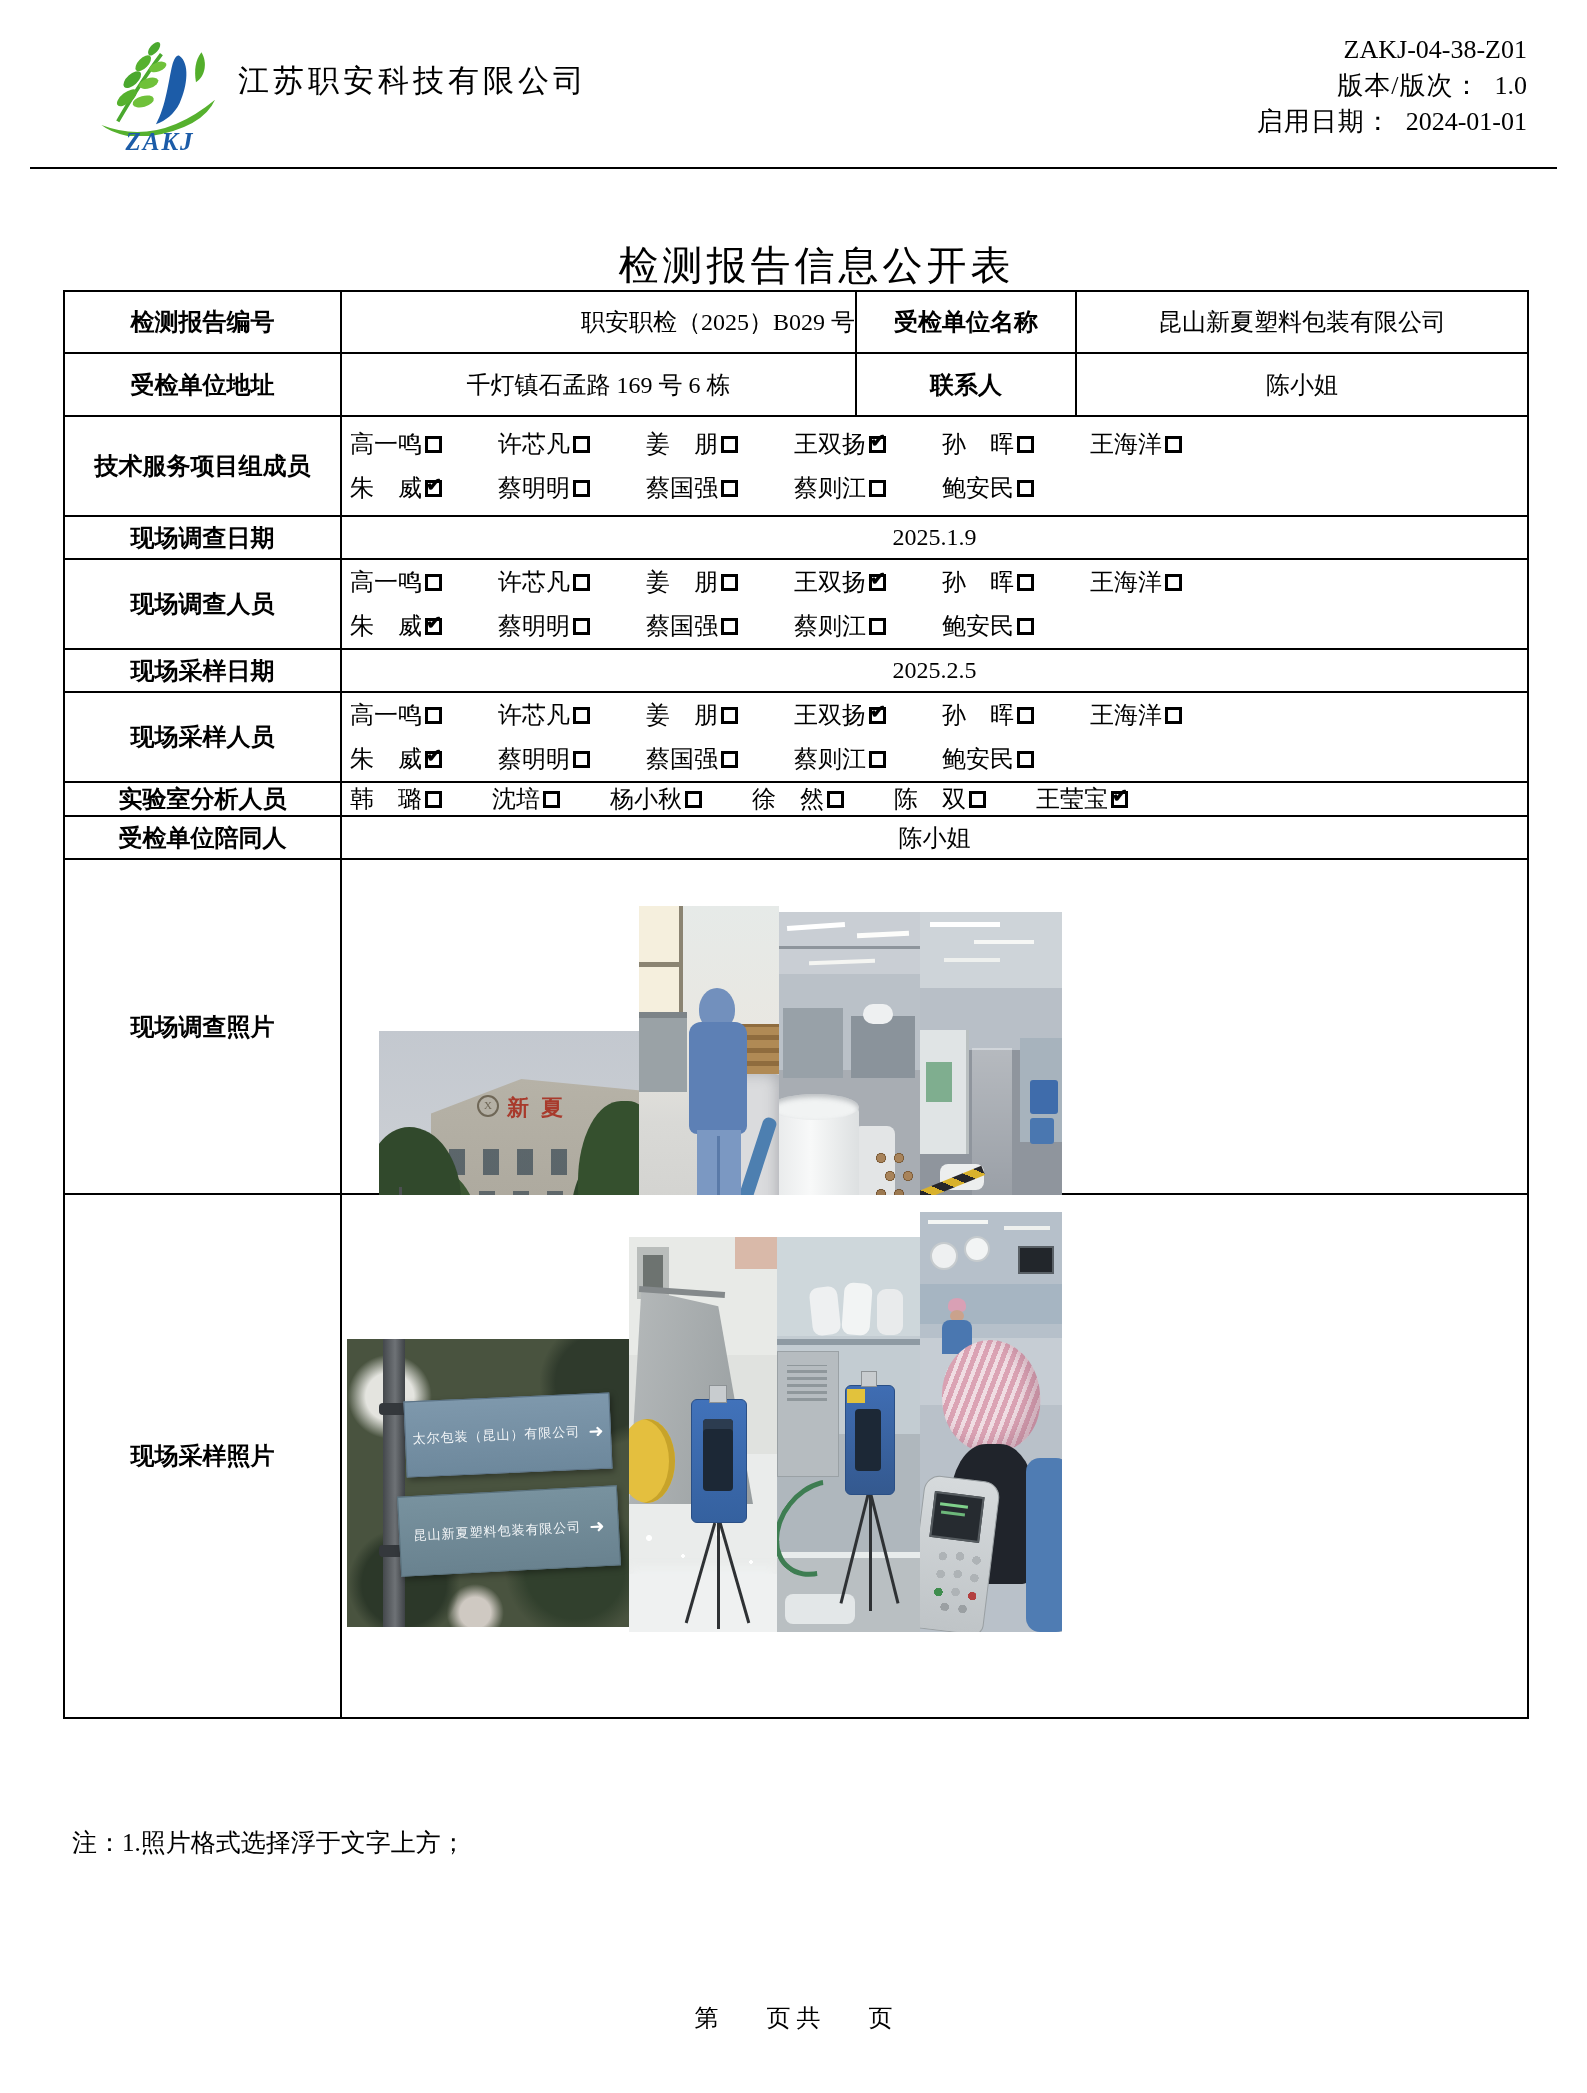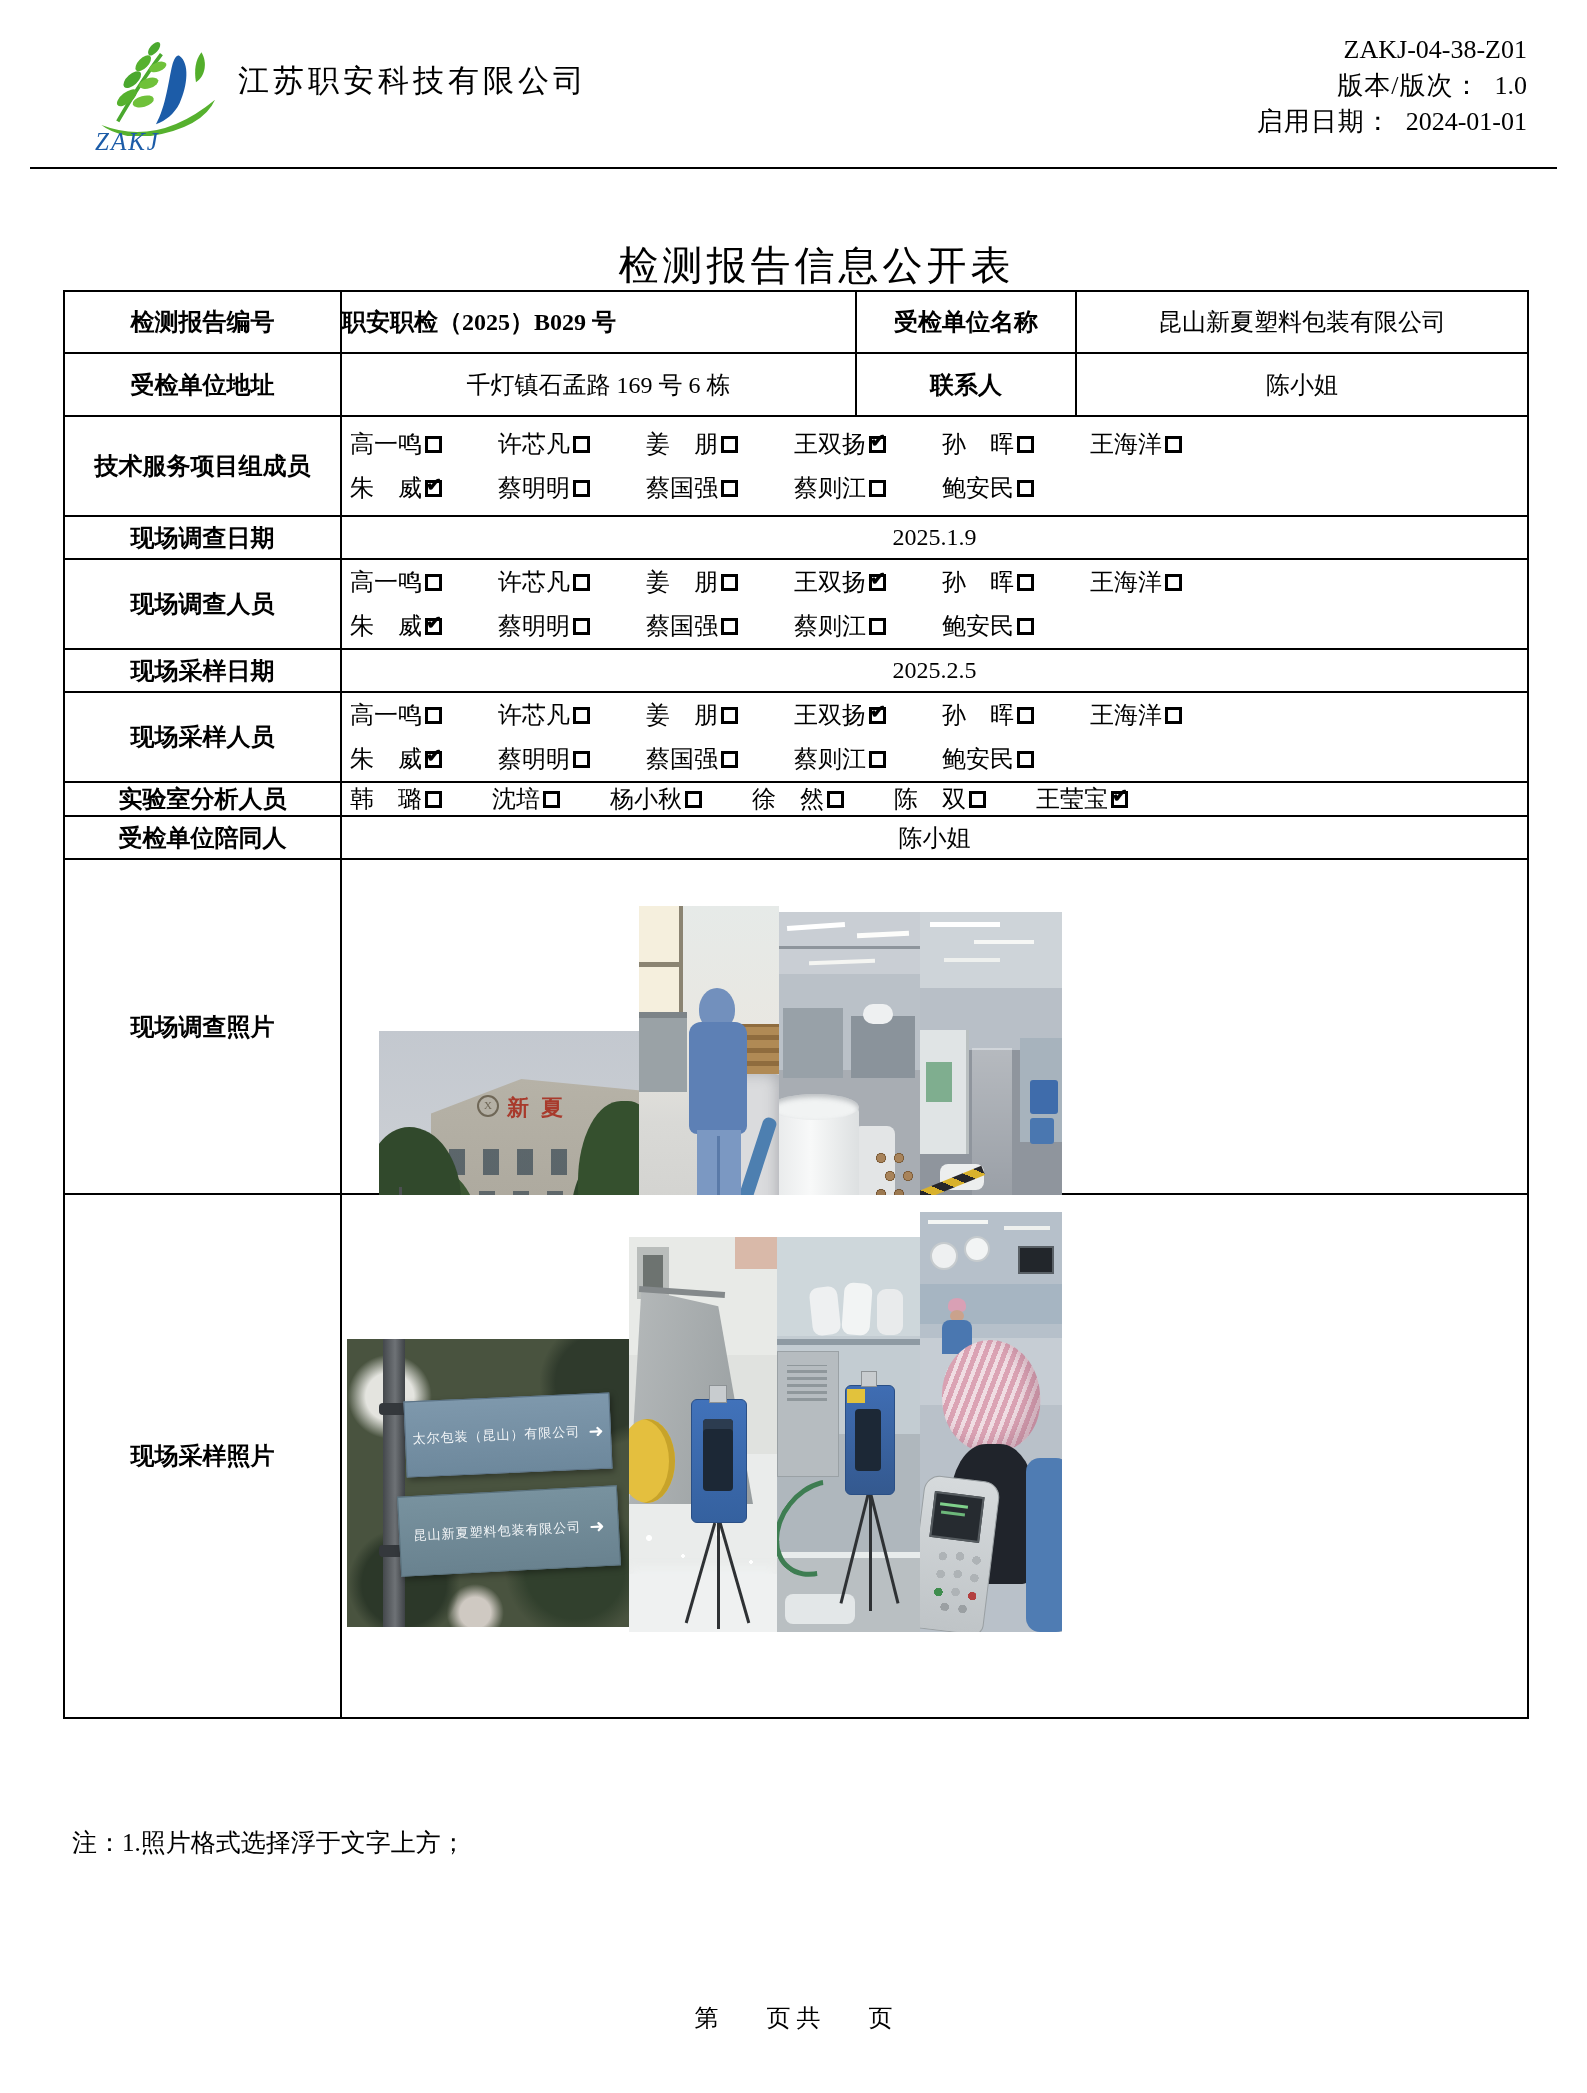--- a/index.html
+++ b/index.html
@@ -1,38 +1,38 @@
 <!DOCTYPE html>
 <html><head>
 <meta charset="utf-8">
 <style>
   html,body{margin:0;padding:0;background:#888;}
   .page{position:relative;width:1587px;height:2093px;background:#fff;margin:0 auto;
         font-family:"Liberation Serif","DejaVu Serif",serif;color:#000;overflow:hidden;}
 
   
   .hdr-logo{position:absolute;left:88px;top:36px;width:145px;height:100px;}
-  .hdr-logo-text{position:absolute;left:95px;top:128px;width:130px;text-align:left;
-                 font-size:25px;font-weight:normal;font-style:italic;color:#1c5ca8;letter-spacing:2px;}
+  .hdr-logo-text{position:absolute;left:95px;top:128px;width:130px;text-align:center;
+                 font-size:25px;font-weight:bold;font-style:italic;color:#1c5ca8;letter-spacing:2px;}
   .hdr-company{position:absolute;left:238px;top:60px;font-size:31px;letter-spacing:4px;font-family:Liberation Mono, monospace;}
   .hdr-right{position:absolute;right:60px;top:32px;text-align:right;font-size:26px;line-height:36px;}
   .hdr-right .lbl{letter-spacing:1px;}
   .hdr-right .val{margin-left:14px;}
   .hdr-rule{position:absolute;left:30px;right:30px;top:167px;border-top:2px solid #000;}
 
   
   .title{position:absolute;left:0;top:238px;width:100%;text-align:center;
          font-size:40px;font-weight:normal;letter-spacing:4px;margin-left:23px;}
 
   
   table.main{position:absolute;left:63px;top:290px;width:1464px;border-collapse:collapse;table-layout:fixed;}
   table.main td{border:2px solid #000;font-size:24px;vertical-align:middle;padding:0;}
   td.lab{font-weight:bold;text-align:center;}
   td.val{text-align:center;}
-  td.bold-val{text-align:left;font-weight:bold;border-radius:13px;}
+  td.bold-val{text-align:right;font-weight:normal;border-radius:13px;}
   .names-cell{padding:4px 0 4px 18px;}
   .names-line{display:flex;align-items:center;gap:48px;height:44px;white-space:nowrap;}
   .names-line.lab-line{height:32px;gap:42px;}
   .member{display:inline-flex;align-items:center;padding-left:8px;}
   .mname{font-size:24px;}
   .cbx{display:inline-block;width:17px;height:17px;border:3px solid #000;box-sizing:border-box;
        margin-left:3px;position:relative;vertical-align:-2px;background:#fff;}
   .cbx.checked::after{content:"✔";position:absolute;left:-2px;top:-10px;font-size:19px;font-weight:bold;color:#000;}
 
   td.photo-cell{position:relative;background:#fff;}

